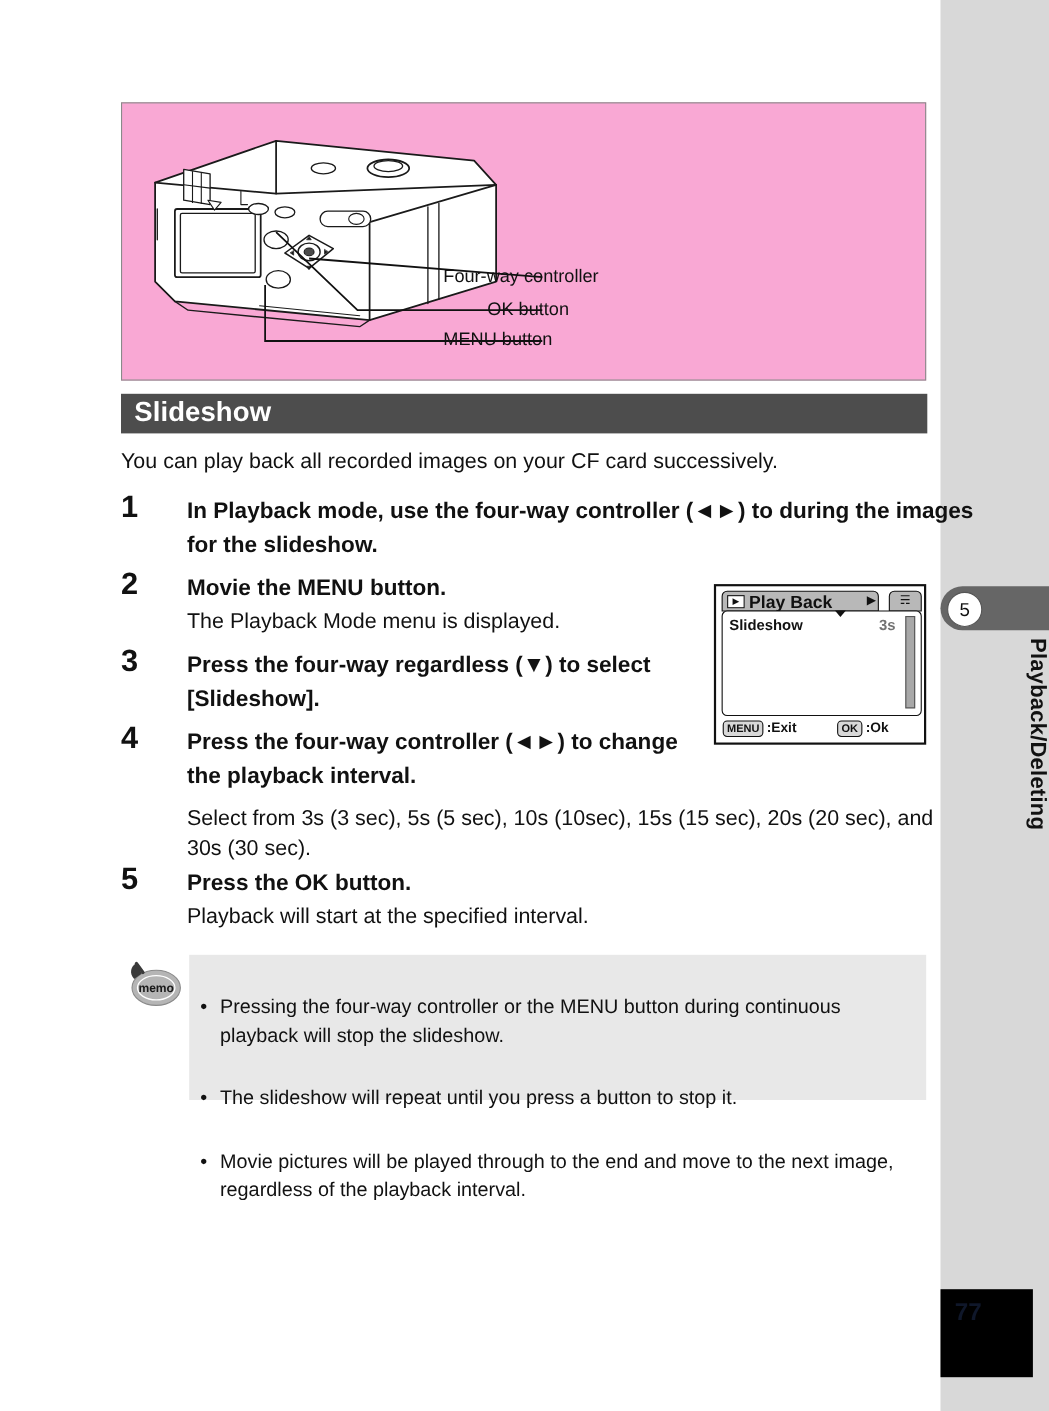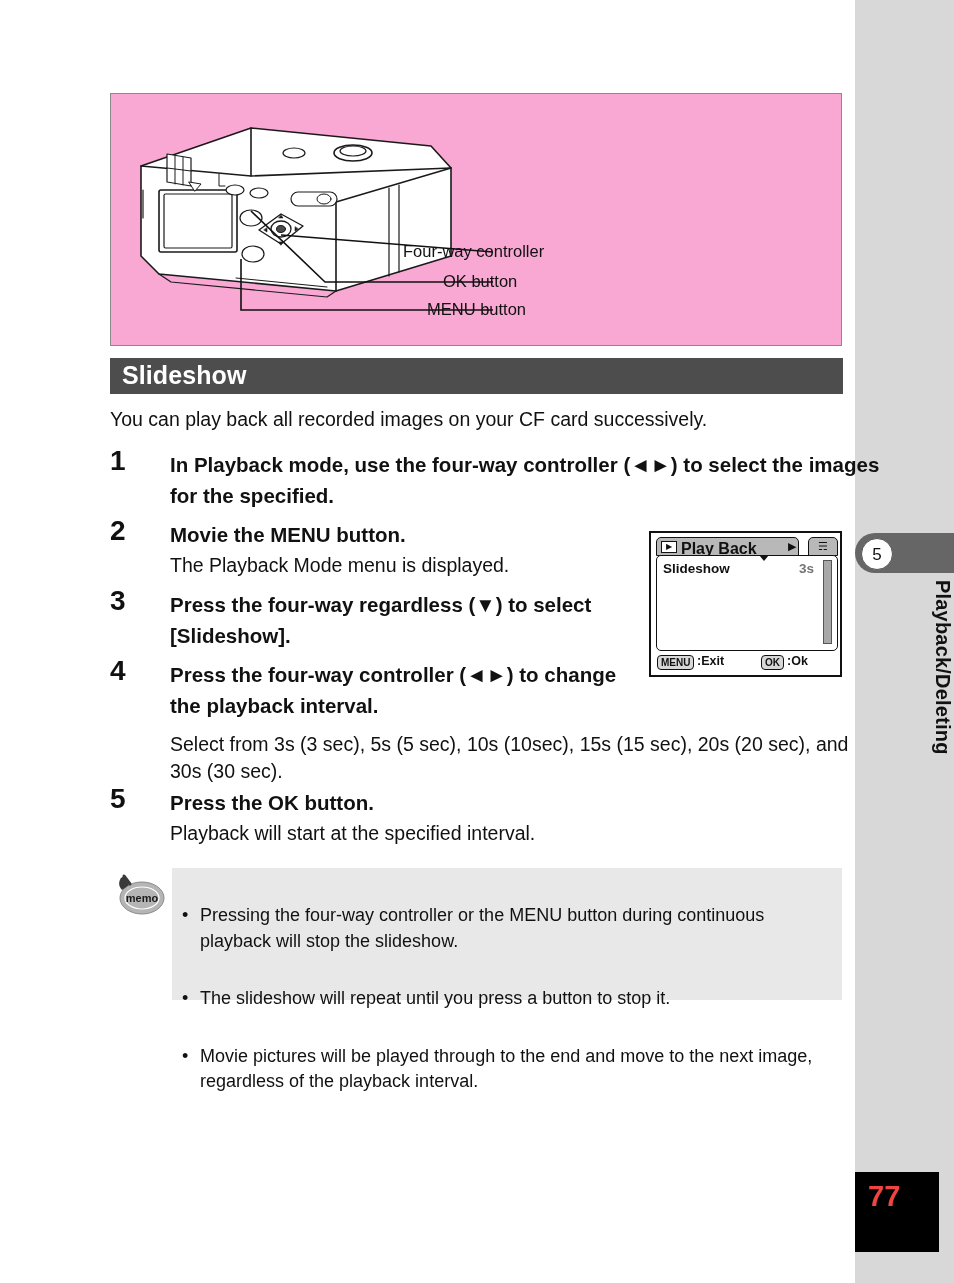--- a/index.html
+++ b/index.html
@@ -36,36 +36,36 @@
     writing-mode:vertical-rl; text-orientation:mixed;
     letter-spacing:0.2px;
     padding-left:16px; box-sizing:border-box;
   }
   #page-block{
     position:absolute; left:855px; top:1172px; width:84px; height:80px;
     background:#000000;
   }
   #page-number{
     position:absolute; left:868px; top:1180px;
-    color:#ef4444; font-size:29px; font-weight:bold;
+    color:#0f172a; font-size:22px; font-weight:bold;
   }
 
   
   #figure-frame{
     position:absolute; left:110px; top:93px; width:732px; height:253px;
     border:1px solid #8a8a8a; background:#f9a8d4; box-sizing:border-box;
   }
   #camera-svg{ position:absolute; left:20px; top:12px; }
   #callouts{ position:absolute; left:0; top:0; }
   .callout-label{
     position:absolute; font-size:16.5px; color:#111111; white-space:nowrap;
   }
   #callout-four-way{ left:402px; top:242px; }
   #callout-ok{ left:402px; top:273px; }
-  #callout-menu{ left:402px; top:302px;margin-left:24px; }
+  #callout-menu{ left:402px; top:302px; }
 
   
   #section-bar{
     position:absolute; left:110px; top:358px; width:733px; height:36px;
     background:#4d4d4d;
   }
   #section-title{
     position:absolute; left:122px; top:361px;
     color:#ffffff; font-size:25px; font-weight:bold; letter-spacing:0.1px;
   }
@@ -277,21 +277,21 @@
   <div class="callout-label" id="callout-menu" style="left:292px;top:206px;">MENU button</div>
 </div>
 
 <div id="section-bar"></div>
 <div id="section-title">Slideshow</div>
 
 <div id="intro">You can play back all recorded images on your CF card successively.</div>
 
 <div class="step" id="step1">
   <div class="step-num">1</div>
-  <div class="step-title">In Playback mode, use the four-way controller (◄►) to select the images for the specified.</div>
+  <div class="step-title">In Playback mode, use the four-way controller (◄►) to during the images for the slideshow.</div>
 </div>
 
 <div class="step" id="step2">
   <div class="step-num">2</div>
   <div class="step-title">Movie the MENU button.</div>
   <div class="step-desc">The Playback Mode menu is displayed.</div>
 </div>
 
 <div class="step" id="step3">
   <div class="step-num">3</div>

